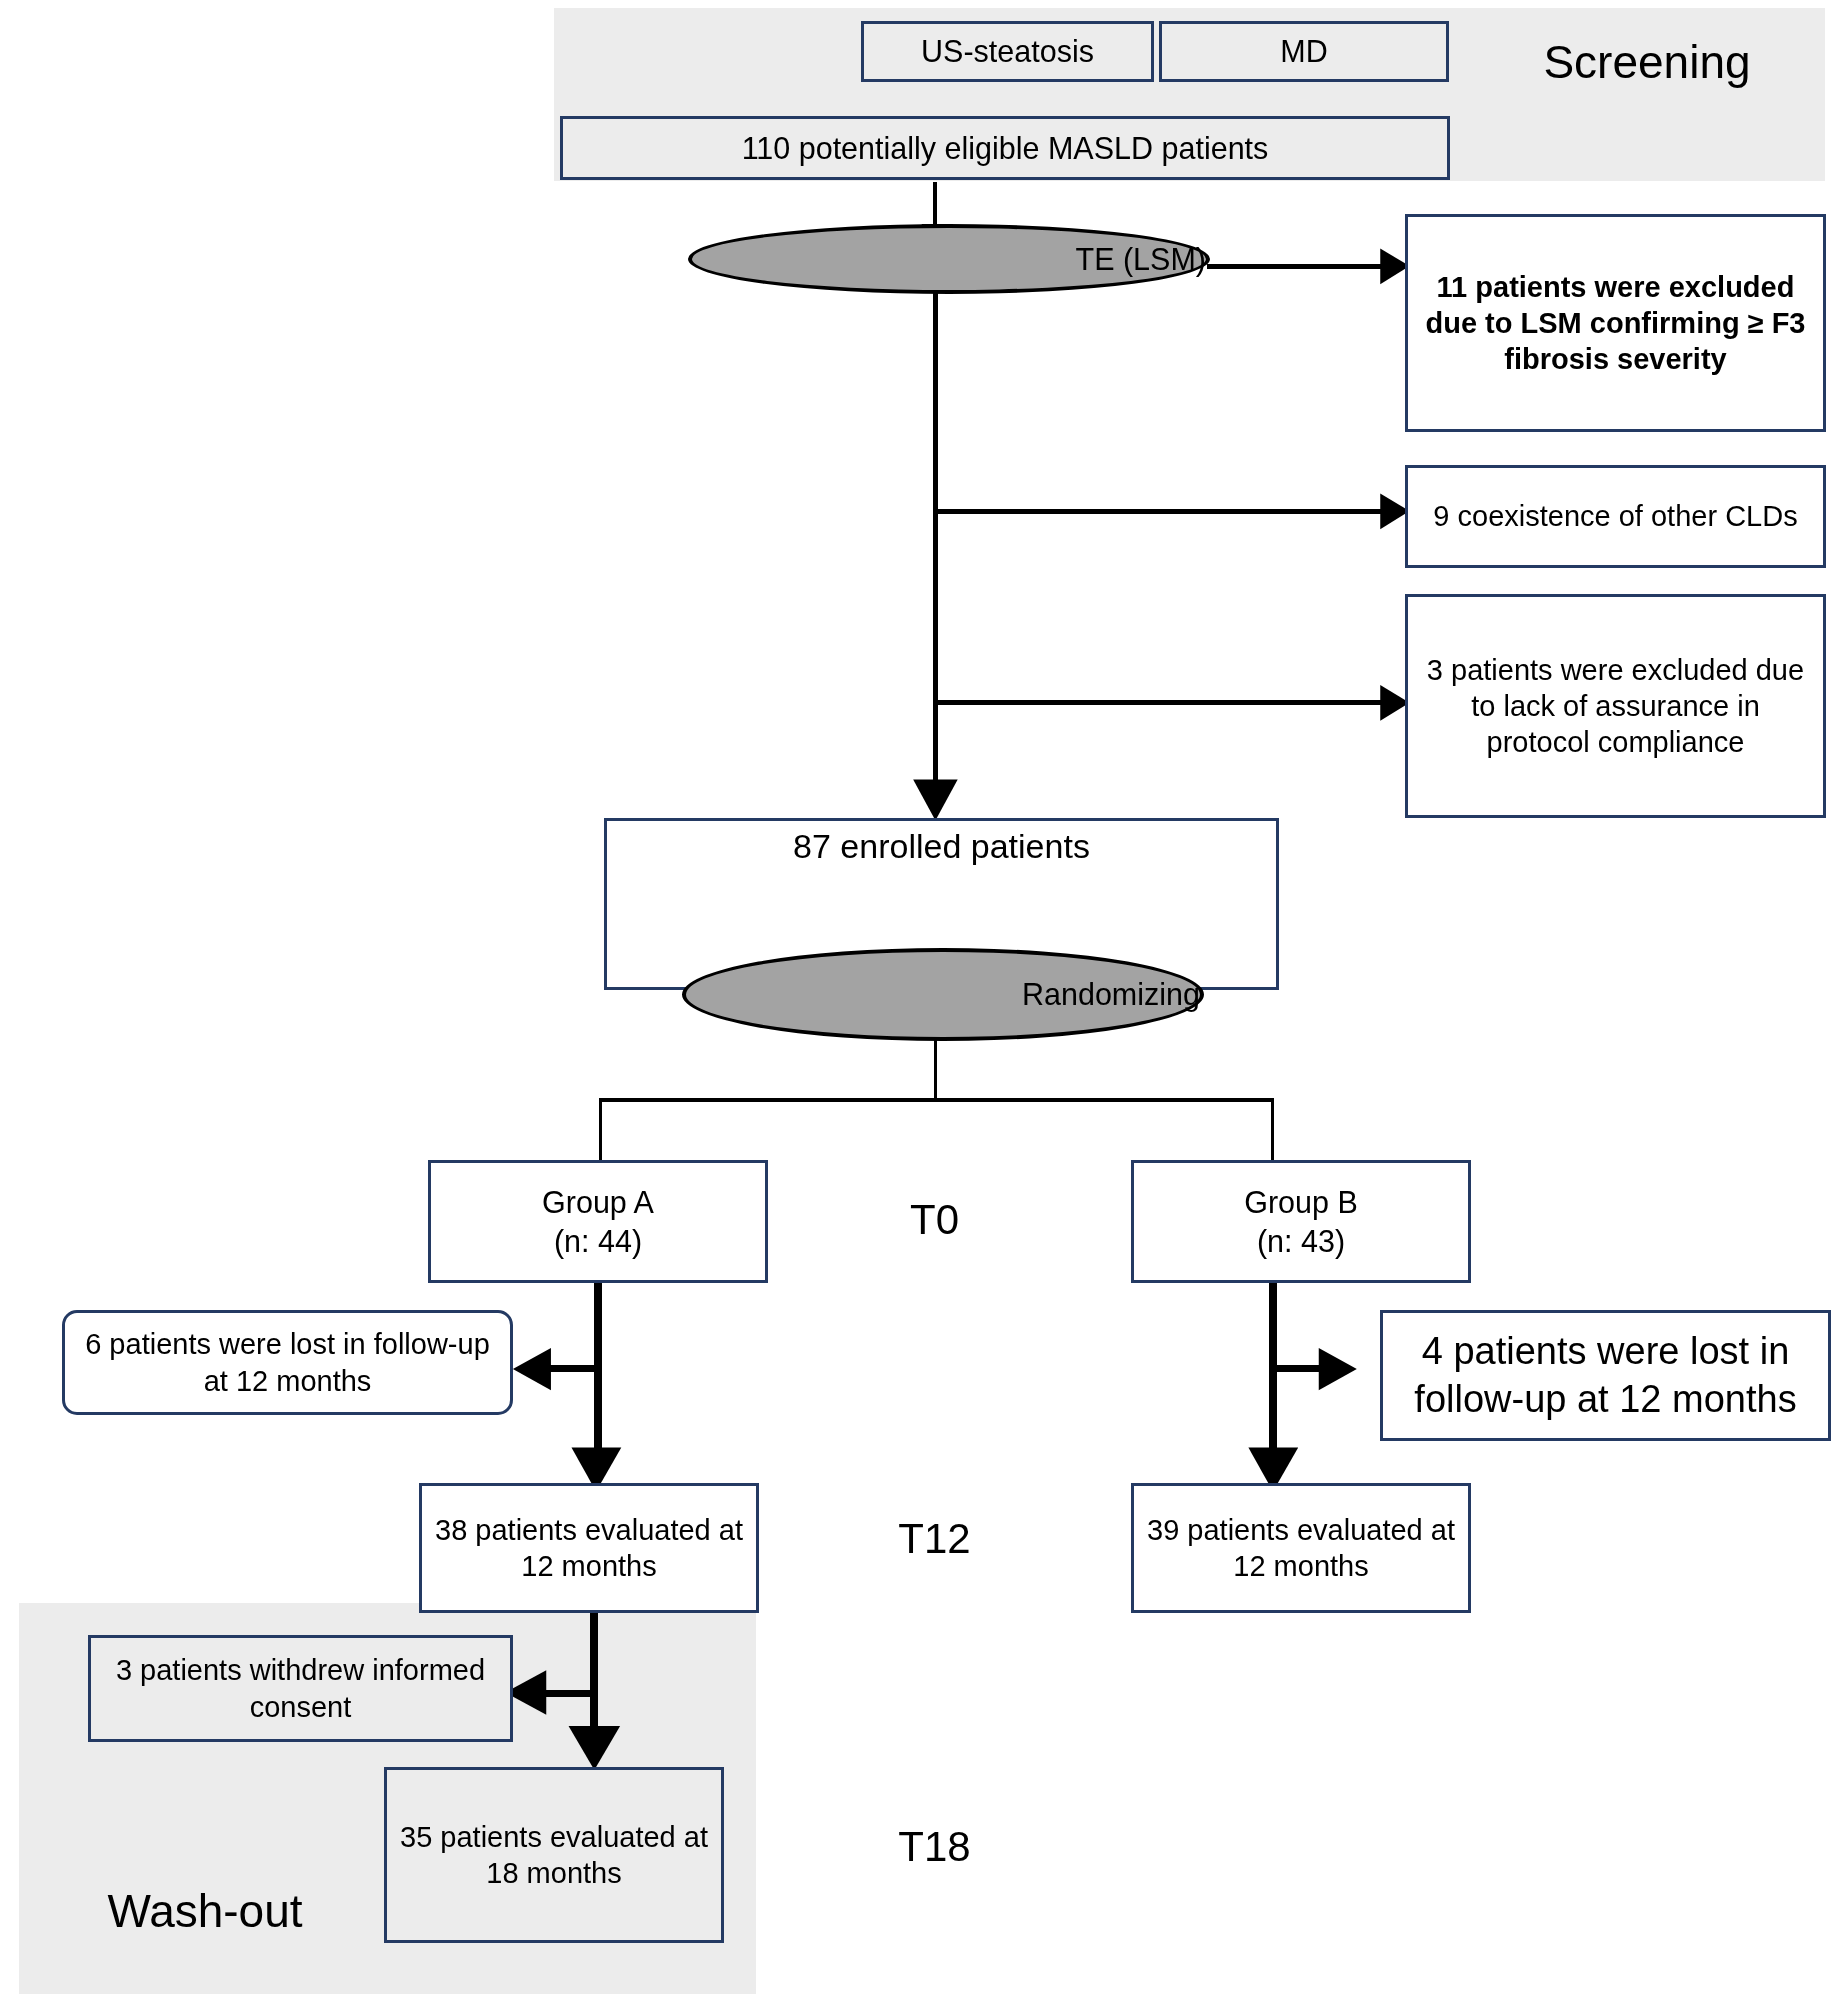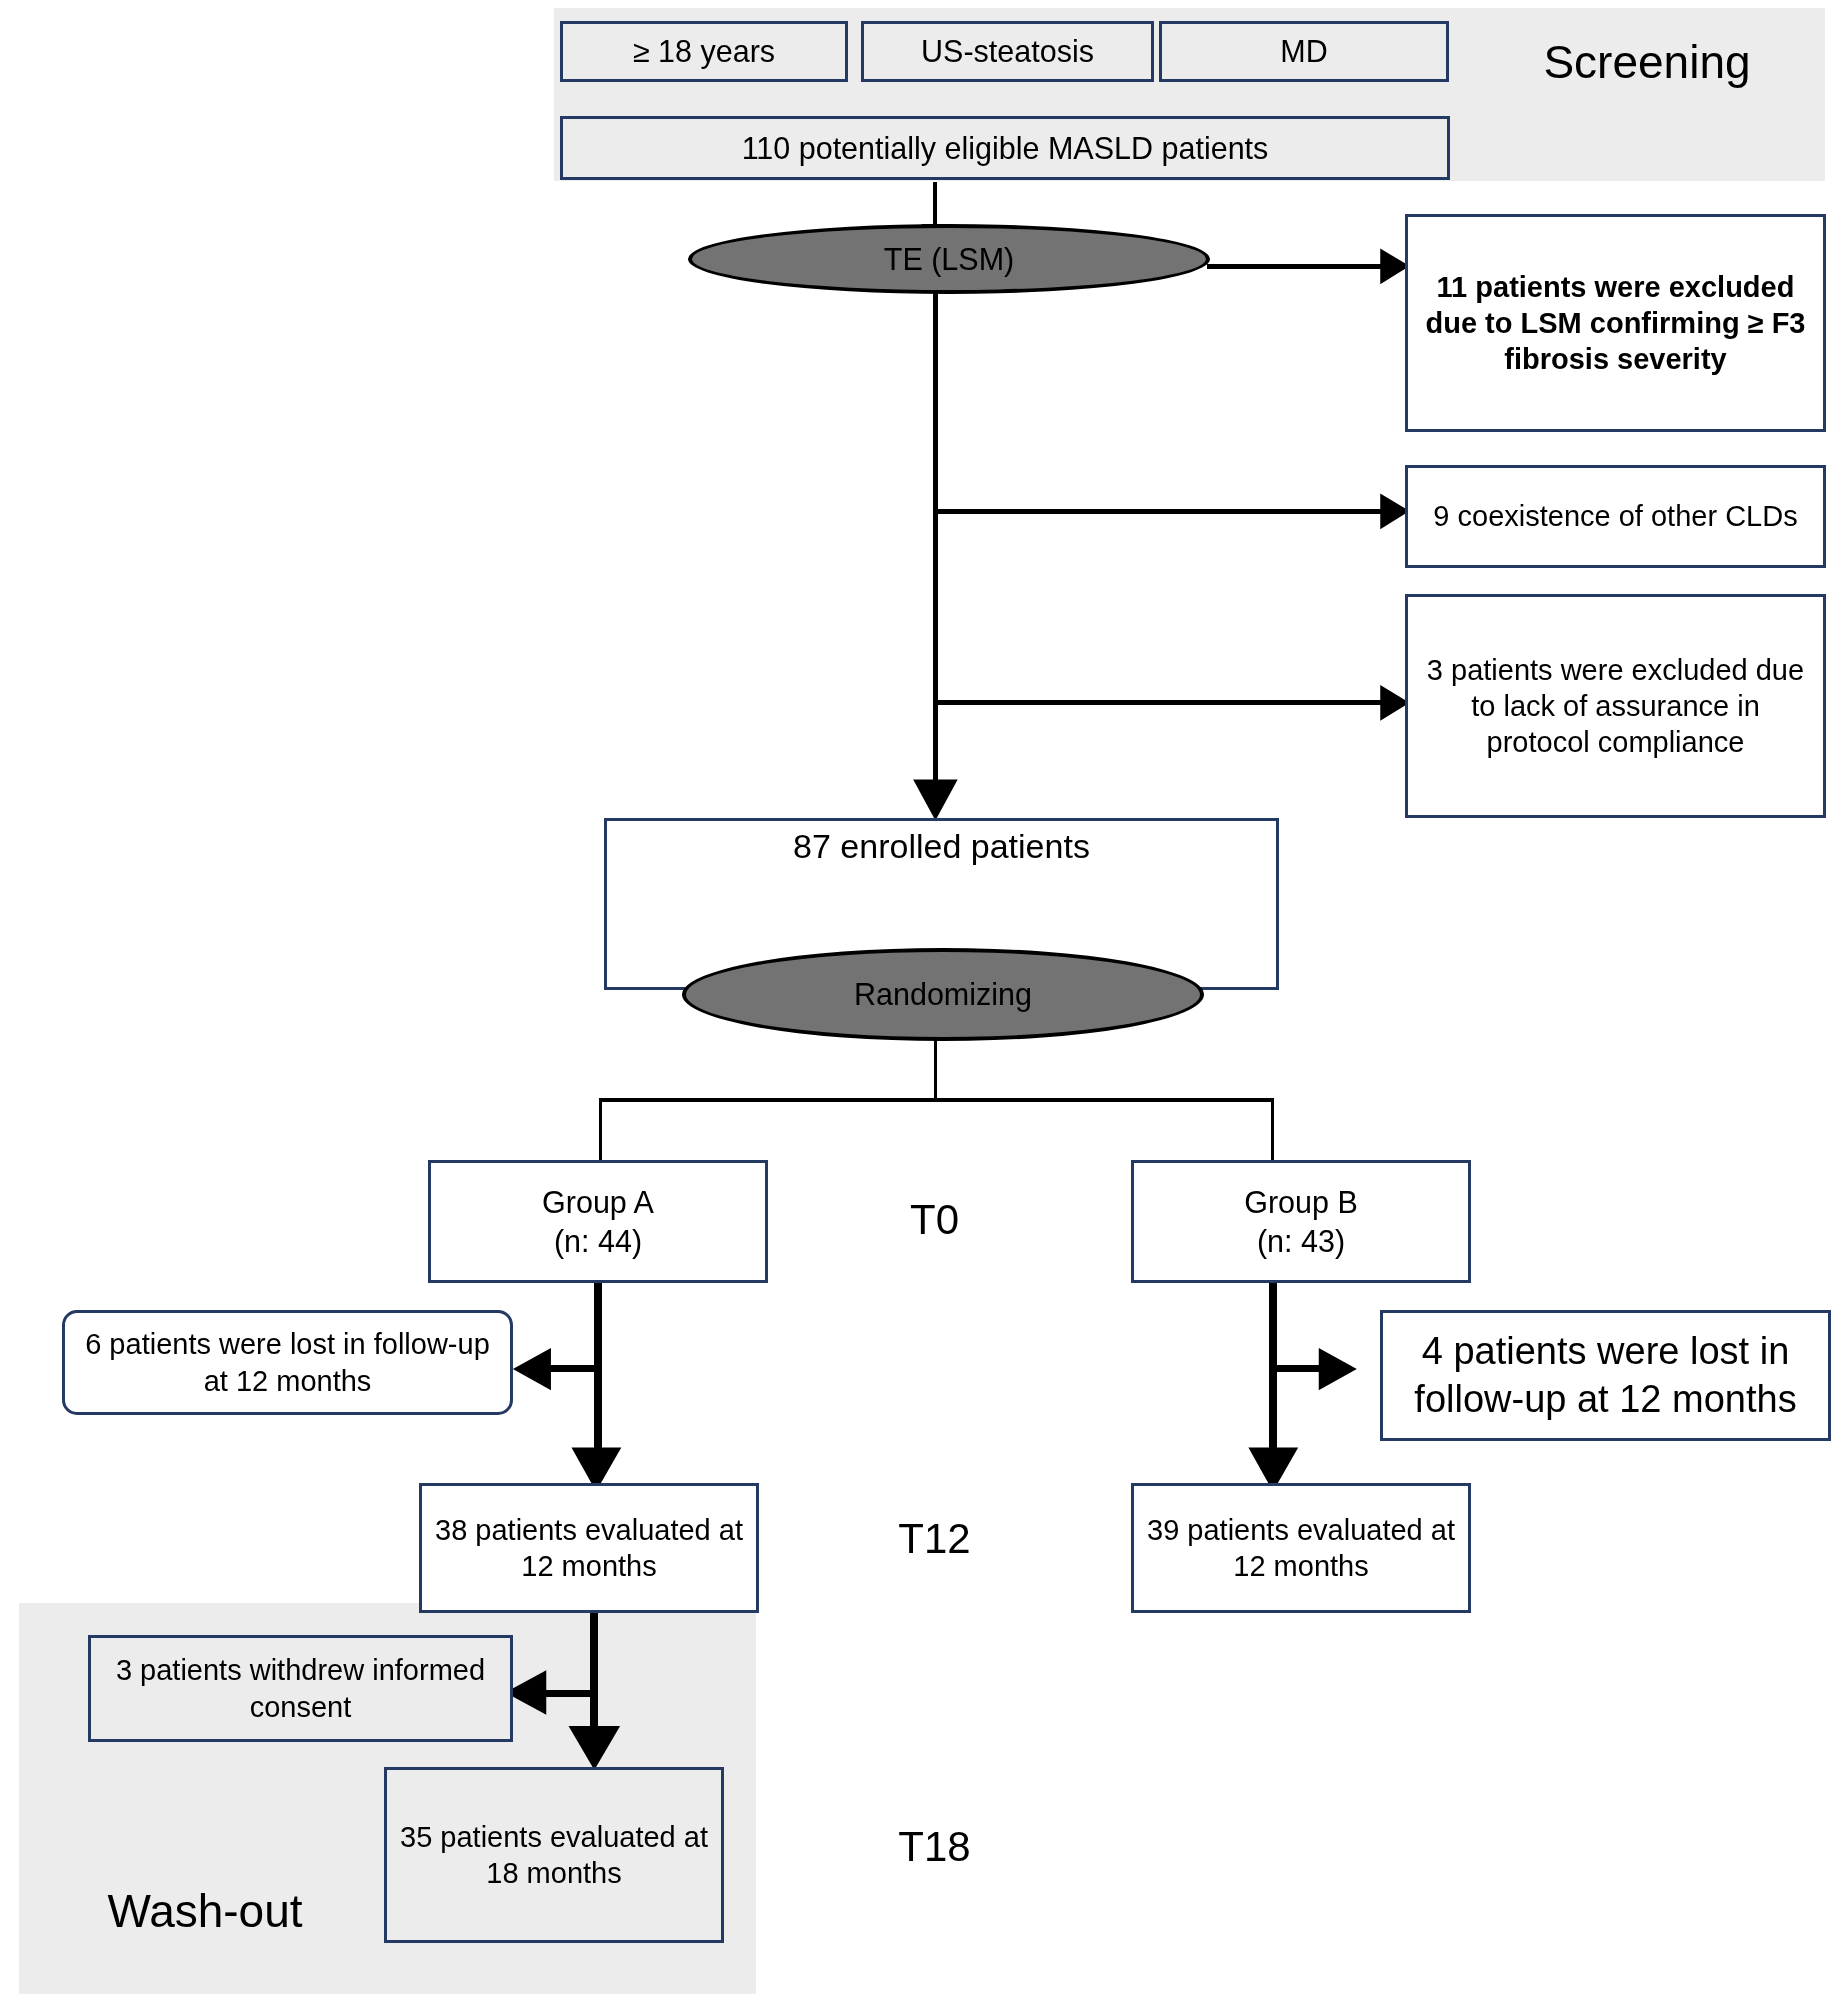--- a/index.html
+++ b/index.html
@@ -31,24 +31,24 @@
     font-size:30.5px;
     padding:3.5px 8.2px;
   }
   .box.gray{ background:#ececec; }
   .box .inner{ width:100%; }
   .ellipse{
     position:absolute;
     box-sizing:border-box;
     border:4.1px solid #000000;
     border-radius:50%;
-    background:#737373;
+    background:#a3a3a3;
     display:flex;
     align-items:center;
-    justify-content:center;
+    justify-content:flex-end;
     text-align:center;
     font-size:30.5px;
   }
   .stage-label{
     position:absolute;
     font-size:46px;
     text-align:center;
     white-space:pre;
     line-height:1.15;
   }
@@ -119,23 +119,20 @@
 
     <polygon points="2250,2300 2250,2372 2315,2336" fill="#000"></polygon>
 
     <polygon points="2130,2470 2215,2470 2172,2545" fill="#000"></polygon>
 
     <polygon points="932,2850 932,2926 862,2888" fill="#000"></polygon>
 
     <polygon points="970,2945 1058,2945 1014,3020" fill="#000"></polygon>
   </svg>
 
-  <div class="box gray" style="left:560px; top:21px; width:288px; height:61px;">
-    <span class="inner">≥ 18 years</span>
-  </div>
   <div class="box gray" style="left:861px; top:21px; width:293px; height:61px;">
     <span class="inner">US-steatosis</span>
   </div>
   <div class="box gray" style="left:1159px; top:21px; width:290px; height:61px;">
     <span class="inner">MD</span>
   </div>
 
   <div class="stage-label" style="left:1483px; top:36px; width:328px;">Screening</div>
 
   <div class="box gray" style="left:560px; top:116px; width:890px; height:64px;">

